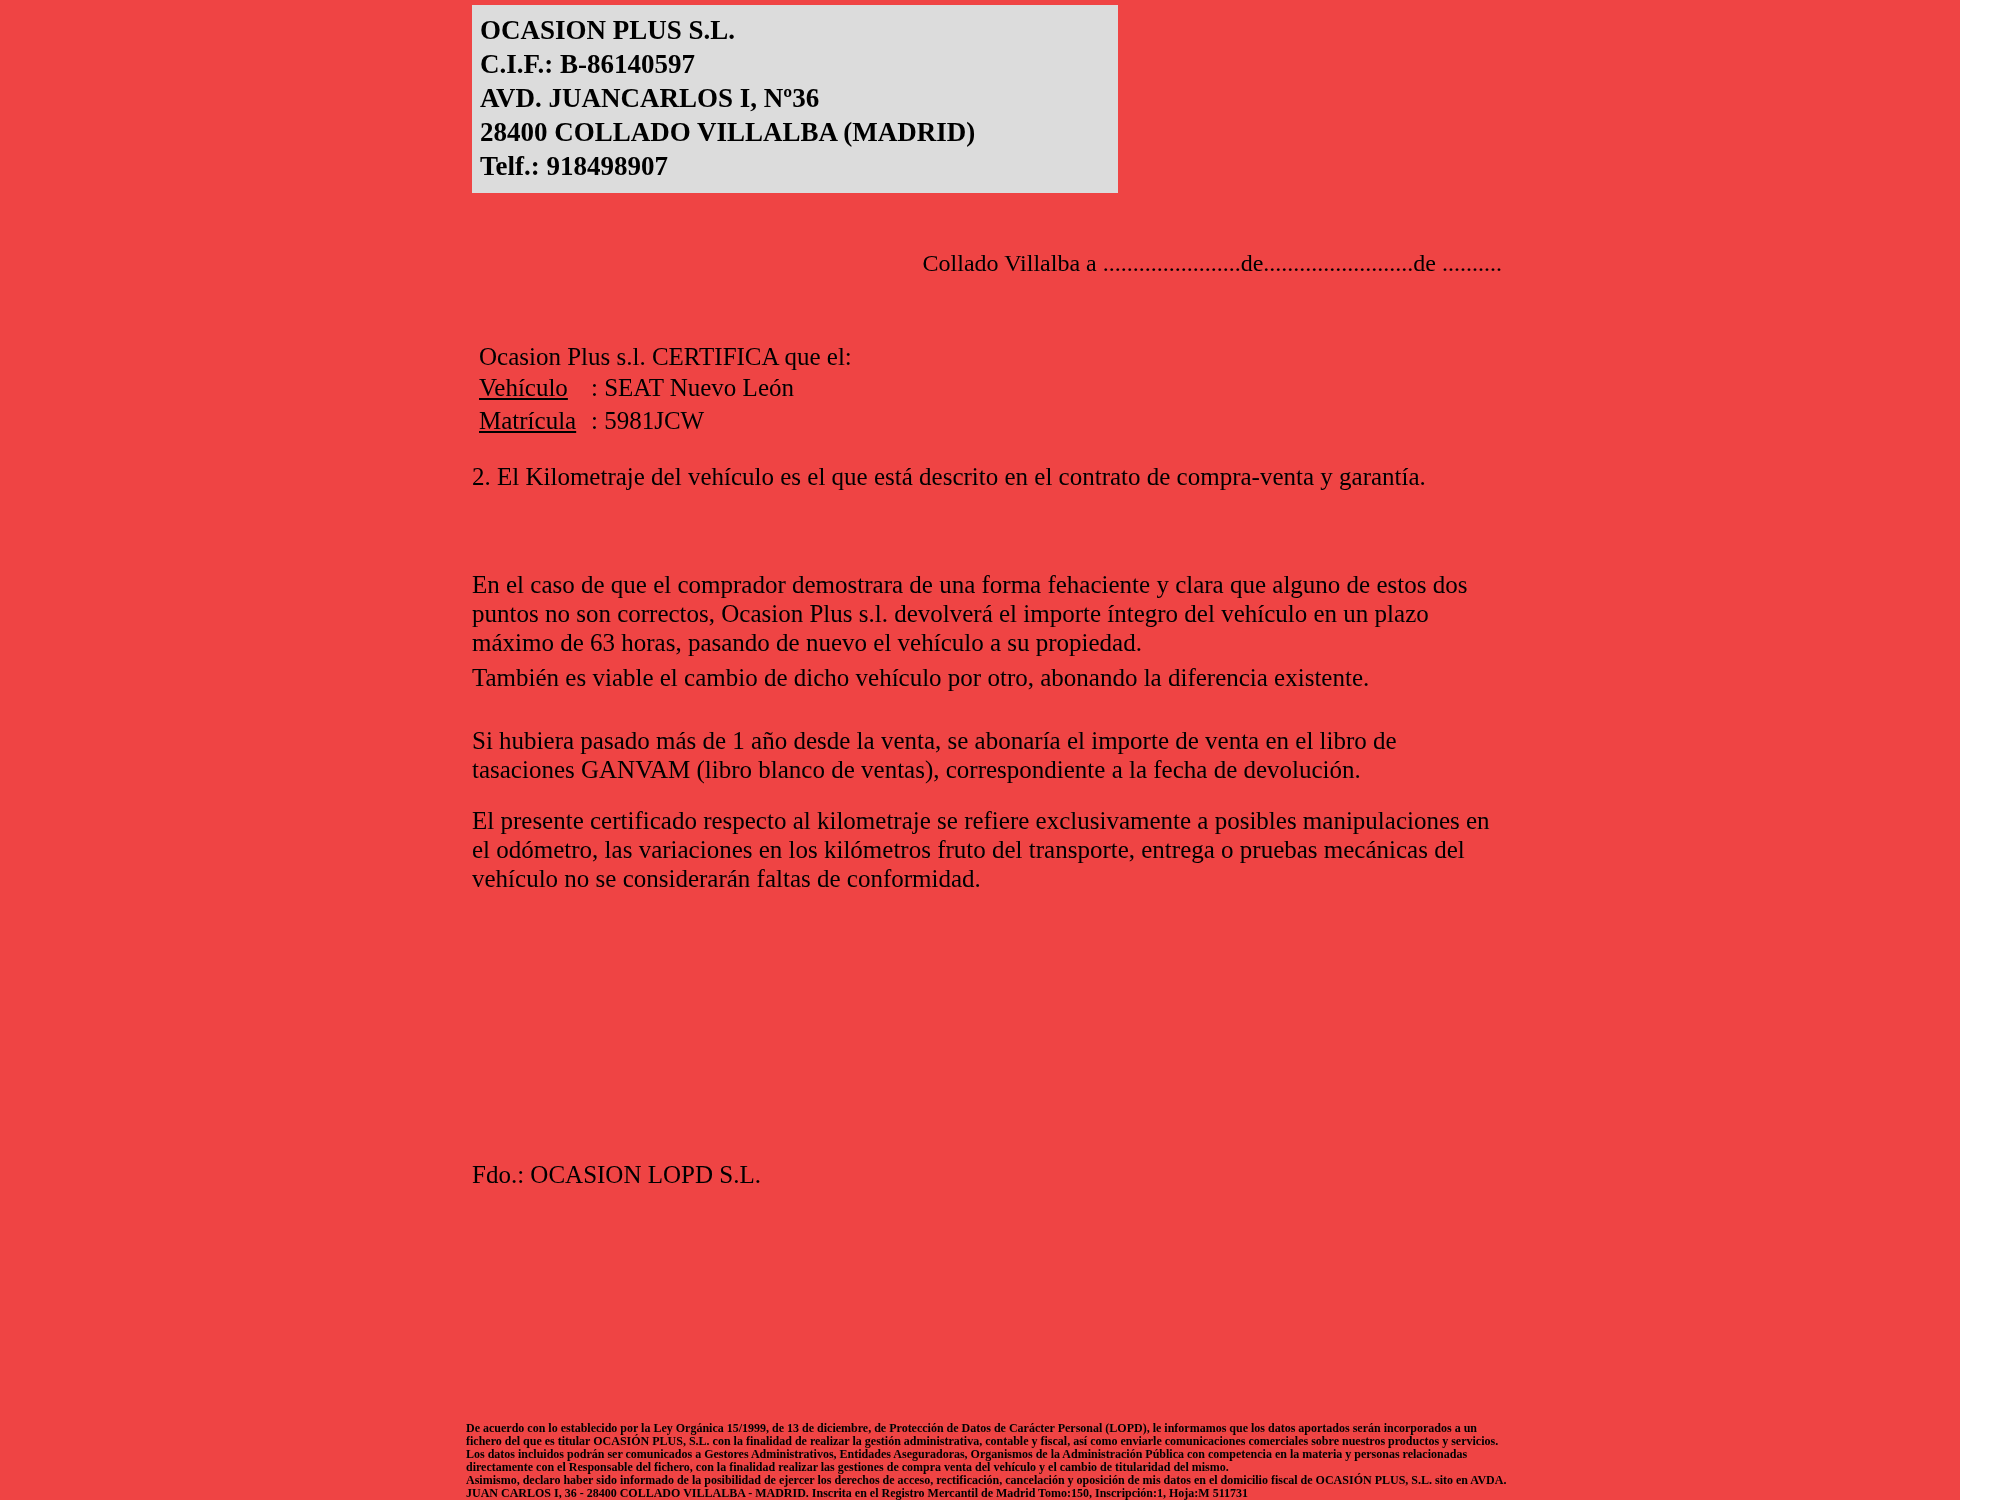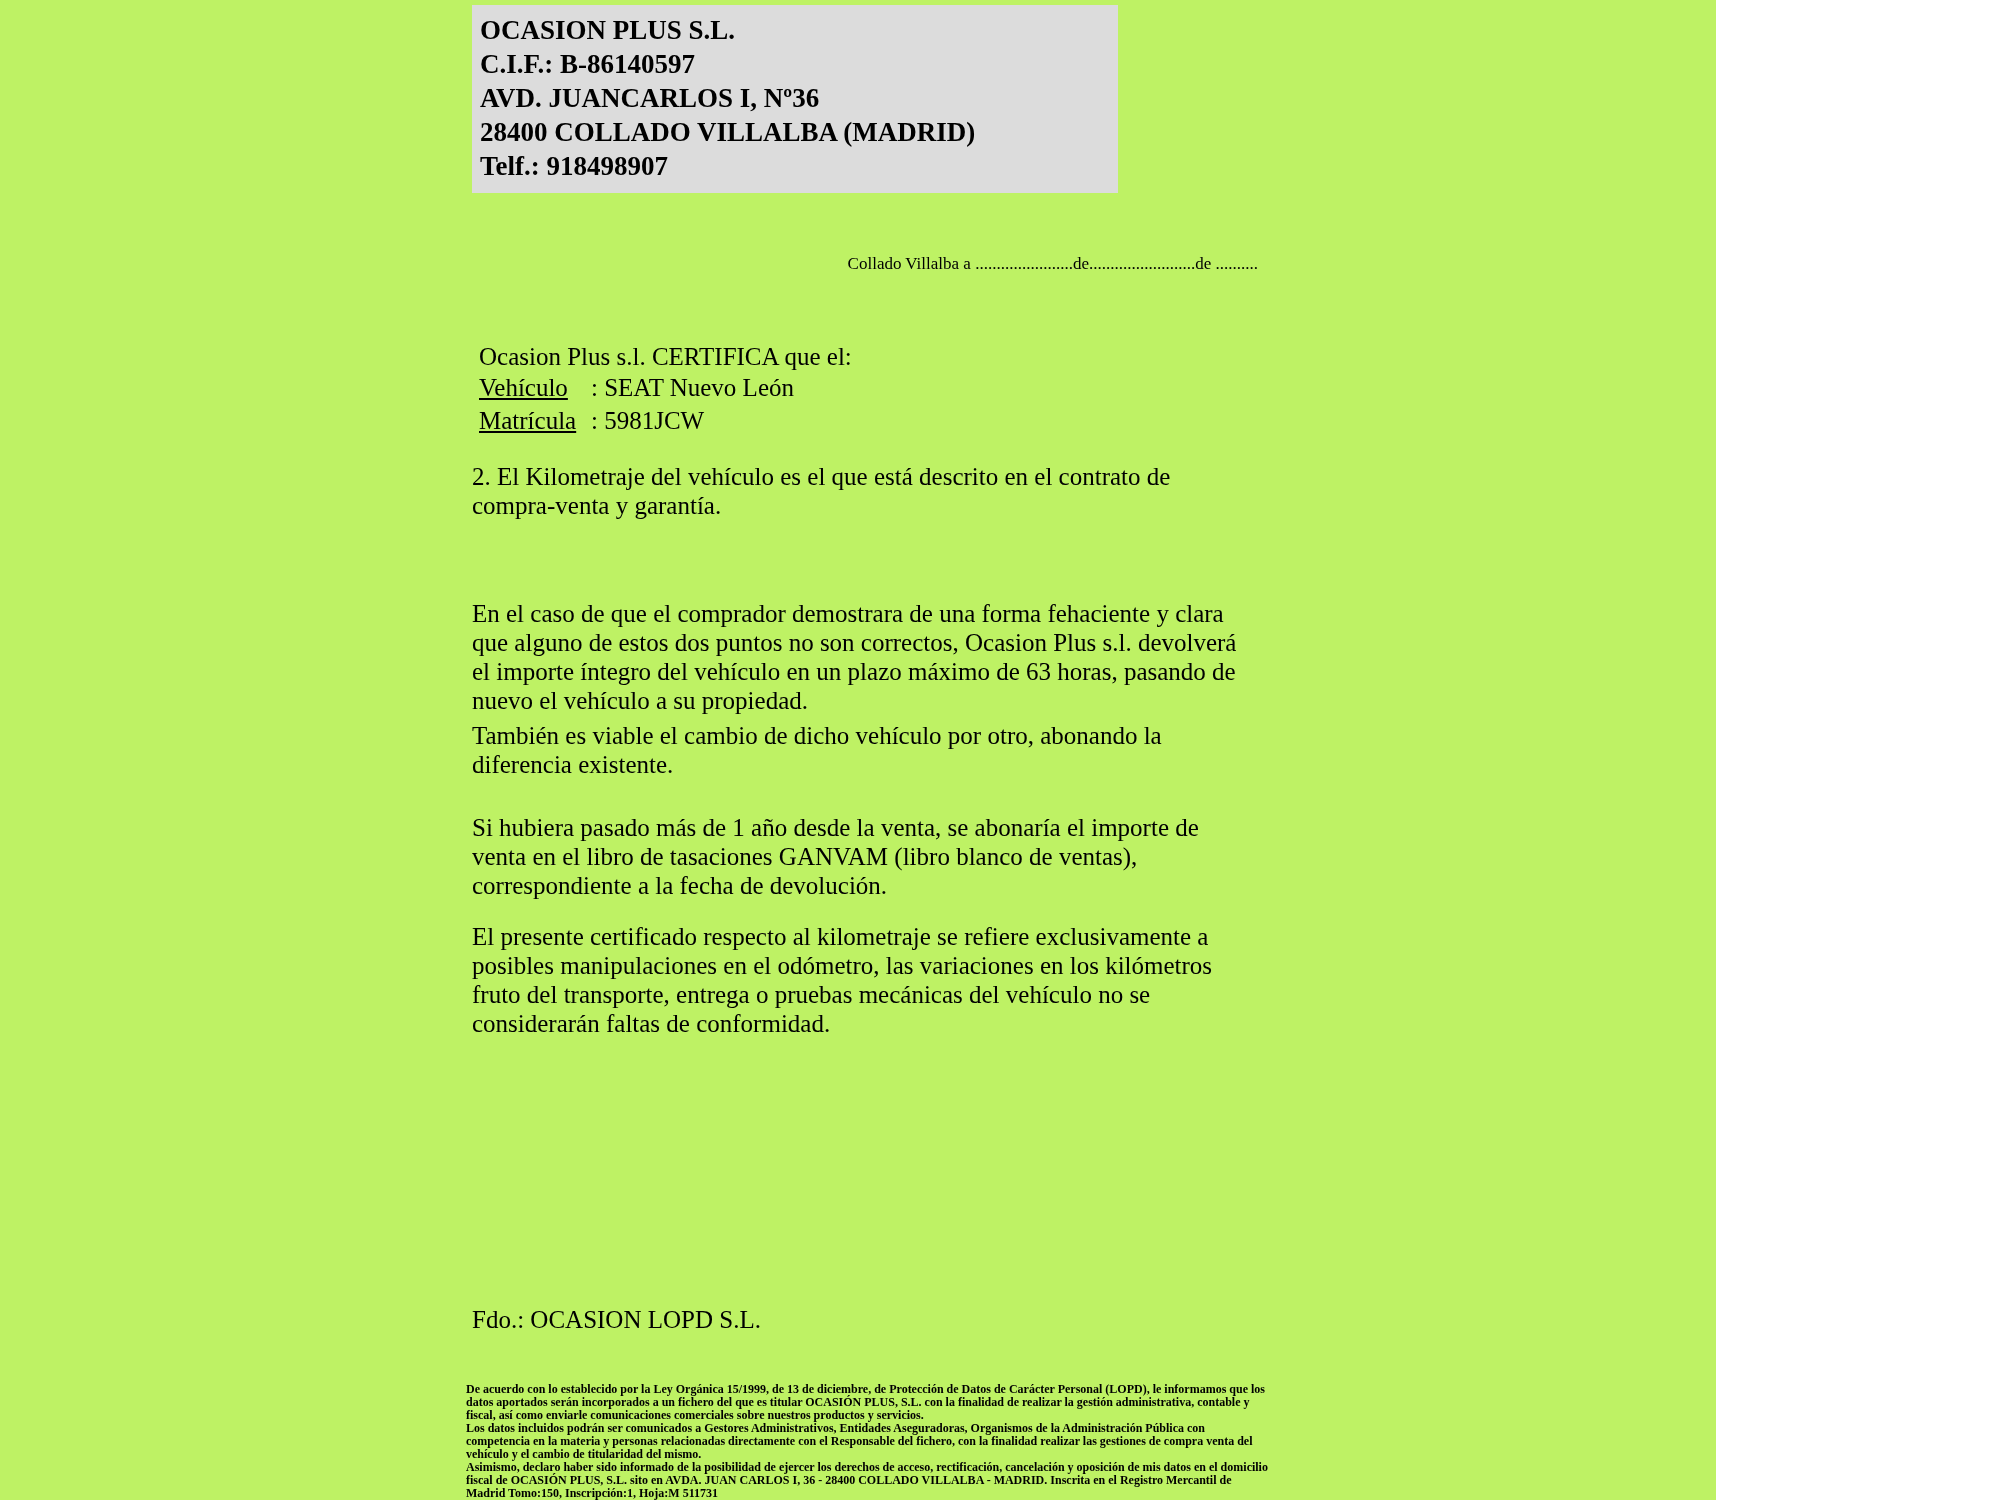--- a/index.html
+++ b/index.html
@@ -3,42 +3,42 @@
 <meta charset="utf-8">
 <style>
   * { margin: 0; padding: 0; box-sizing: border-box; }
   html, body { background: #ffffff; }
   body {
     font-family: "Liberation Serif", "DejaVu Serif", serif;
     color: #000000;
   }
   .page {
     position: relative;
-    width: 1716px;
+    width: 1960px;
     height: 1500px;
-    background: #bef264;
+    background: #ef4444;
     overflow: hidden;
     padding-left: 472px;
     padding-right: 458px;
     font-size: 25px;
     line-height: 29px;
   }
   .header-box {
     margin-top: 5px;
     width: 646px;
     background: #dcdcdc;
     padding: 8px 10px 10px 8px;
     font-weight: bold;
     font-size: 27px;
     line-height: 34px;
   }
   .date-line {
     margin-top: 56px;
     text-align: right;
-    font-size: 17px;
+    font-size: 24px;
   }
   .certify-intro {
     margin-top: 64px;
     padding-left: 7px;
   }
   .field-row {
     padding-left: 7px;
     line-height: 33px;
   }
   .field-label {

